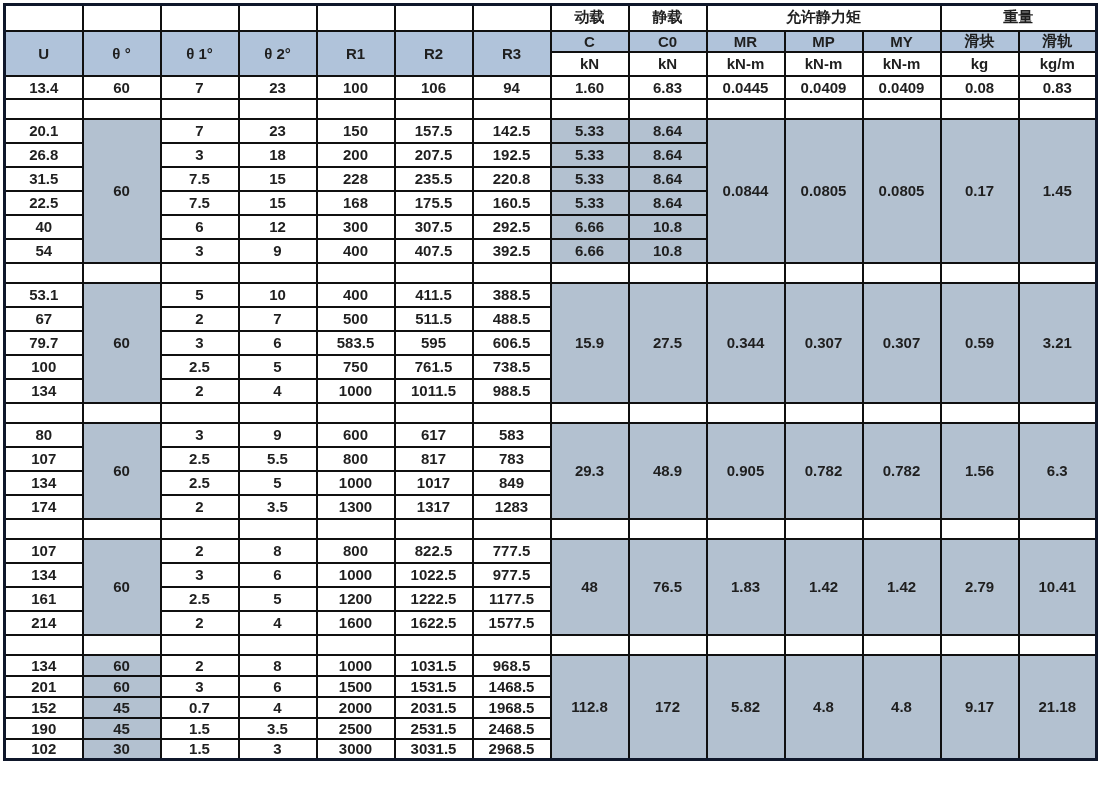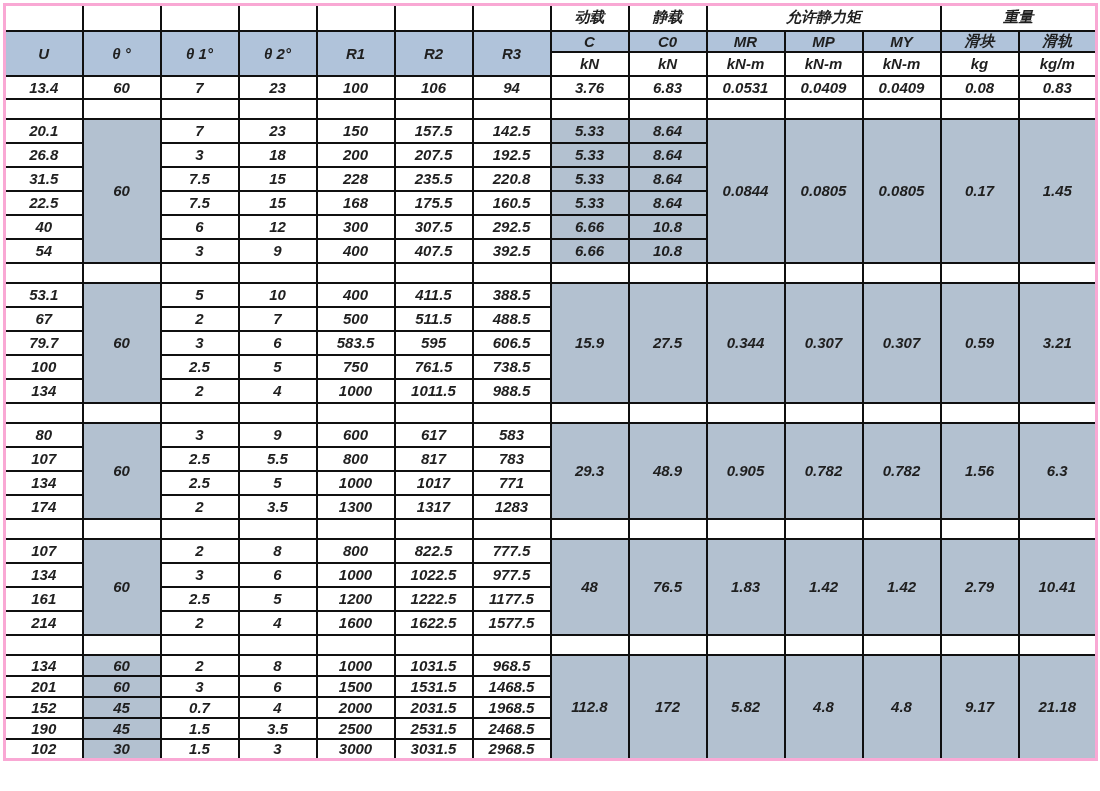--- a/index.html
+++ b/index.html
@@ -10,22 +10,21 @@
     background: #ffffff;
     overflow: hidden;
   }
   .table-wrap {
     padding: 3px 3px 0 3px;
   }
   table.spec {
     border-collapse: collapse;
     table-layout: fixed;
     width: 1092px;
-    border: 3px solid #f9a8d4;
-    font-style: italic;
+    border: 3px solid #0f172a;
   }
   table.spec td {
     border: 2px solid #101010;
     text-align: center;
     vertical-align: middle;
     font-family: "Liberation Sans", "DejaVu Sans", sans-serif;
     font-size: 15px;
     font-weight: bold;
     color: #1f1f1f;
     padding: 0;
@@ -97,23 +96,23 @@
           <td data-name="unit-rail">kg/m</td>
         </tr>
         <tr data-name="data-row" style="height: 23px; margin-left: 40px;">
           <td data-name="table-cell">13.4</td>
           <td data-name="table-cell">60</td>
           <td data-name="table-cell">7</td>
           <td data-name="table-cell">23</td>
           <td data-name="table-cell">100</td>
           <td data-name="table-cell">106</td>
           <td data-name="table-cell">94</td>
-          <td data-name="table-cell">3.76</td>
+          <td data-name="table-cell">1.60</td>
           <td data-name="table-cell">6.83</td>
-          <td data-name="table-cell">0.0531</td>
+          <td data-name="table-cell">0.0445</td>
           <td data-name="table-cell">0.0409</td>
           <td data-name="table-cell">0.0409</td>
           <td data-name="table-cell">0.08</td>
           <td data-name="table-cell">0.83</td>
         </tr>
         <tr data-name="spacer-row" style="height: 20px;">
           <td data-name="spacer-cell"></td>
           <td data-name="spacer-cell"></td>
           <td data-name="spacer-cell"></td>
           <td data-name="spacer-cell"></td>
@@ -297,21 +296,21 @@
           <td data-name="table-cell">800</td>
           <td data-name="table-cell">817</td>
           <td data-name="table-cell">783</td>
         </tr>
         <tr data-name="data-row" style="height: 24px;">
           <td data-name="table-cell">134</td>
           <td data-name="table-cell">2.5</td>
           <td data-name="table-cell">5</td>
           <td data-name="table-cell">1000</td>
           <td data-name="table-cell">1017</td>
-          <td data-name="table-cell">771</td>
+          <td data-name="table-cell">849</td>
         </tr>
         <tr data-name="data-row" style="height: 24px;">
           <td data-name="table-cell">174</td>
           <td data-name="table-cell">2</td>
           <td data-name="table-cell">3.5</td>
           <td data-name="table-cell">1300</td>
           <td data-name="table-cell">1317</td>
           <td data-name="table-cell">1283</td>
         </tr>
         <tr data-name="spacer-row" style="height: 20px;">

